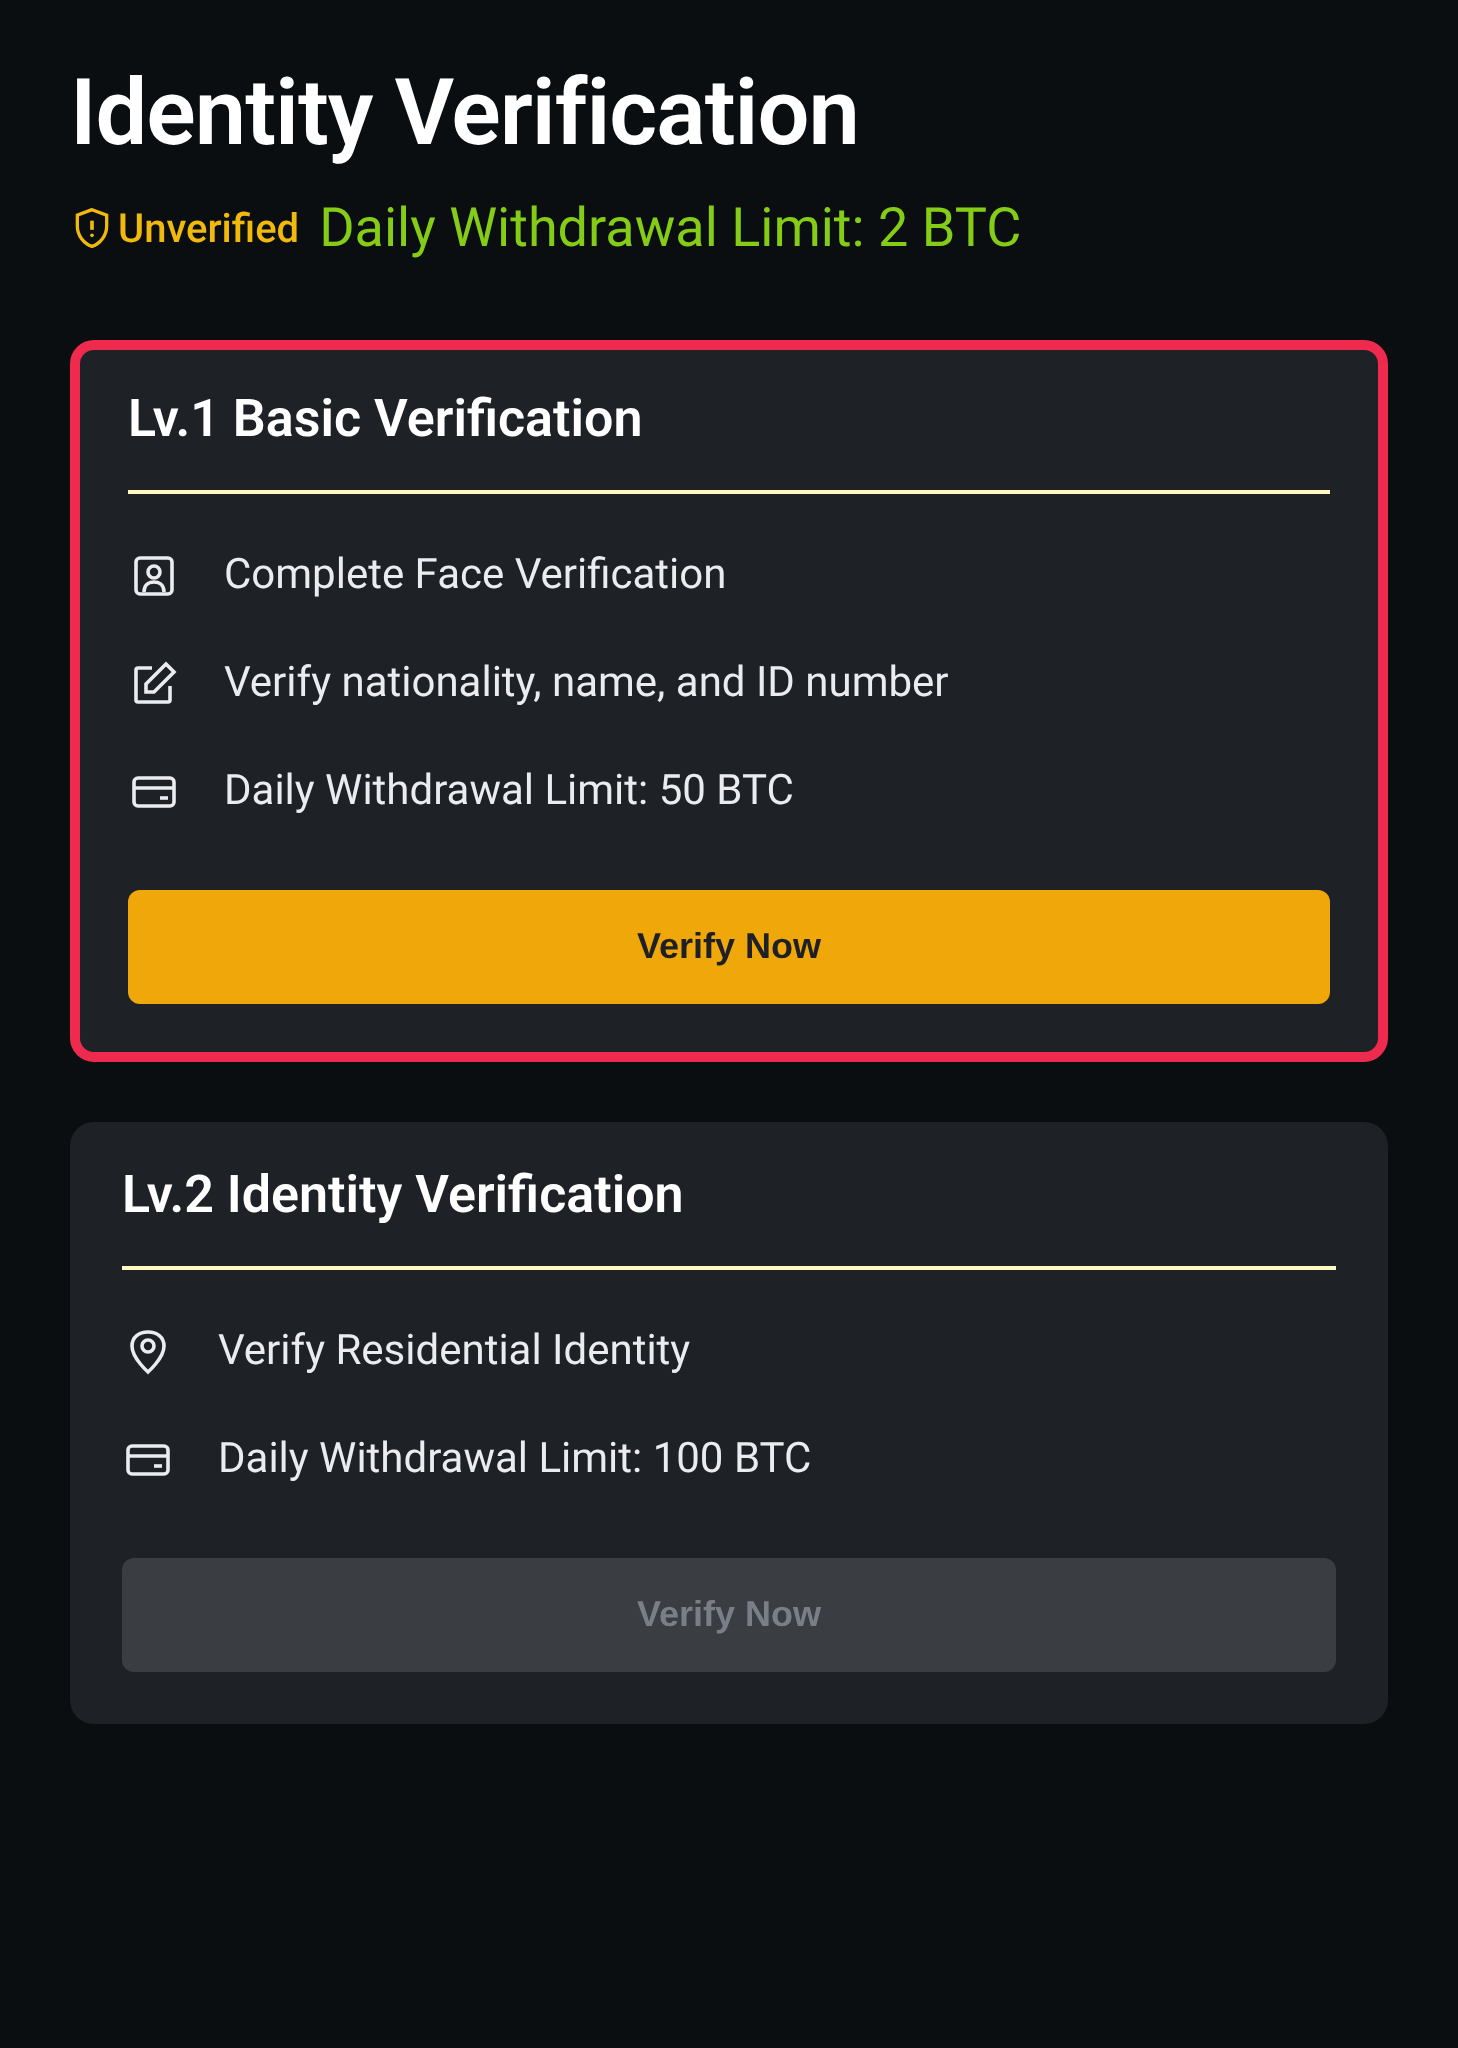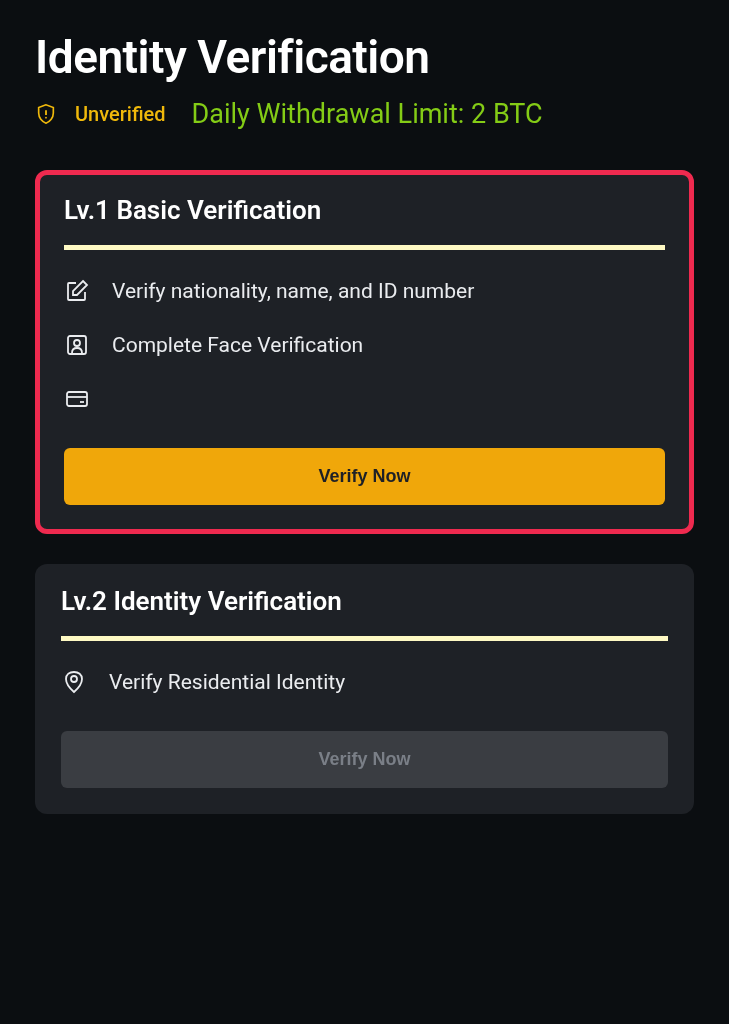--- a/index.html
+++ b/index.html
@@ -18,21 +18,21 @@
     .page-title {
       font-size: 46px;
       font-weight: 600;
       color: #ffffff;
       margin-bottom: 14px;
       letter-spacing: -0.5px;
     }
     .status-row {
       display: flex;
       align-items: center;
-      gap: 18px;
+      gap: 2px;
       margin-bottom: 40px;
     }
     .shield-icon {
       width: 22px;
       height: 22px;
       display: flex;
       align-items: center;
       justify-content: center;
     }
     .status-text {
@@ -53,21 +53,21 @@
     }
     .card.highlighted {
       border: 5px solid #ef2a4f;
       padding: 20px 24px 24px 24px;
     }
     .card-title {
       font-size: 26px;
       font-weight: 600;
       color: #ffffff;
       padding-bottom: 20px;
-      border-bottom: 5px solid #fef9c3;
+      border-bottom: 2px solid #fef9c3;
       margin-bottom: 28px;
     }
     .item-row {
       display: flex;
       align-items: center;
       gap: 22px;
       margin-bottom: 28px;
     }
     .item-icon {
       width: 26px;
@@ -118,59 +118,70 @@
   <span class="status-text">Unverified</span>
   <span class="limit-text">Daily Withdrawal Limit: 2 BTC</span>
 </div>
 
 <div class="card highlighted">
   <h2 class="card-title">Lv.1 Basic Verification</h2>
 
   <div class="item-row">
     <span class="item-icon">
       <svg width="24" height="24" viewBox="0 0 24 24" fill="none" stroke="#eaecef" stroke-width="1.8">
-        <path d="M11 4 L4 4 C3 4 3 5 3 5 L3 20 C3 21 4 21 4 21 L19 21 C20 21 20 20 20 20 L20 13"></path>
-        <path d="M18 2 L22 6 L12 16 L8 16 L8 12 Z"></path>
-      </svg>
-    </span>
-    <span class="item-text">Verify nationality, name, and ID number</span>
-  </div>
-
-  <div class="item-row">
-    <span class="item-icon">
-      <svg width="24" height="24" viewBox="0 0 24 24" fill="none" stroke="#eaecef" stroke-width="1.8">
         <rect x="3" y="3" width="18" height="18" rx="2"></rect>
         <circle cx="12" cy="10" r="3"></circle>
         <path d="M7 20 C7 16 10 15 12 15 C14 15 17 16 17 20"></path>
       </svg>
     </span>
     <span class="item-text">Complete Face Verification</span>
   </div>
 
   <div class="item-row">
     <span class="item-icon">
       <svg width="24" height="24" viewBox="0 0 24 24" fill="none" stroke="#eaecef" stroke-width="1.8">
+        <path d="M11 4 L4 4 C3 4 3 5 3 5 L3 20 C3 21 4 21 4 21 L19 21 C20 21 20 20 20 20 L20 13"></path>
+        <path d="M18 2 L22 6 L12 16 L8 16 L8 12 Z"></path>
+      </svg>
+    </span>
+    <span class="item-text">Verify nationality, name, and ID number</span>
+  </div>
+
+  <div class="item-row">
+    <span class="item-icon">
+      <svg width="24" height="24" viewBox="0 0 24 24" fill="none" stroke="#eaecef" stroke-width="1.8">
         <rect x="2" y="5" width="20" height="14" rx="2"></rect>
         <line x1="2" y1="10" x2="22" y2="10"></line>
         <line x1="15" y1="15" x2="19" y2="15"></line>
       </svg>
     </span>
+    <span class="item-text">Daily Withdrawal Limit: 50 BTC</span>
   </div>
 
   <button class="verify-button primary">Verify Now</button>
 </div>
 
 <div class="card">
   <h2 class="card-title">Lv.2 Identity Verification</h2>
 
   <div class="item-row">
     <span class="item-icon">
       <svg width="24" height="24" viewBox="0 0 24 24" fill="none" stroke="#eaecef" stroke-width="1.8">
         <path d="M12 22 C12 22 20 15 20 9 C20 4.5 16.4 2 12 2 C7.6 2 4 4.5 4 9 C4 15 12 22 12 22 Z"></path>
         <circle cx="12" cy="9" r="3"></circle>
       </svg>
     </span>
     <span class="item-text">Verify Residential Identity</span>
   </div>
 
+  <div class="item-row">
+    <span class="item-icon">
+      <svg width="24" height="24" viewBox="0 0 24 24" fill="none" stroke="#eaecef" stroke-width="1.8">
+        <rect x="2" y="5" width="20" height="14" rx="2"></rect>
+        <line x1="2" y1="10" x2="22" y2="10"></line>
+        <line x1="15" y1="15" x2="19" y2="15"></line>
+      </svg>
+    </span>
+    <span class="item-text">Daily Withdrawal Limit: 100 BTC</span>
+  </div>
 
   <button class="verify-button disabled">Verify Now</button>
 </div>
 
 </body></html>

